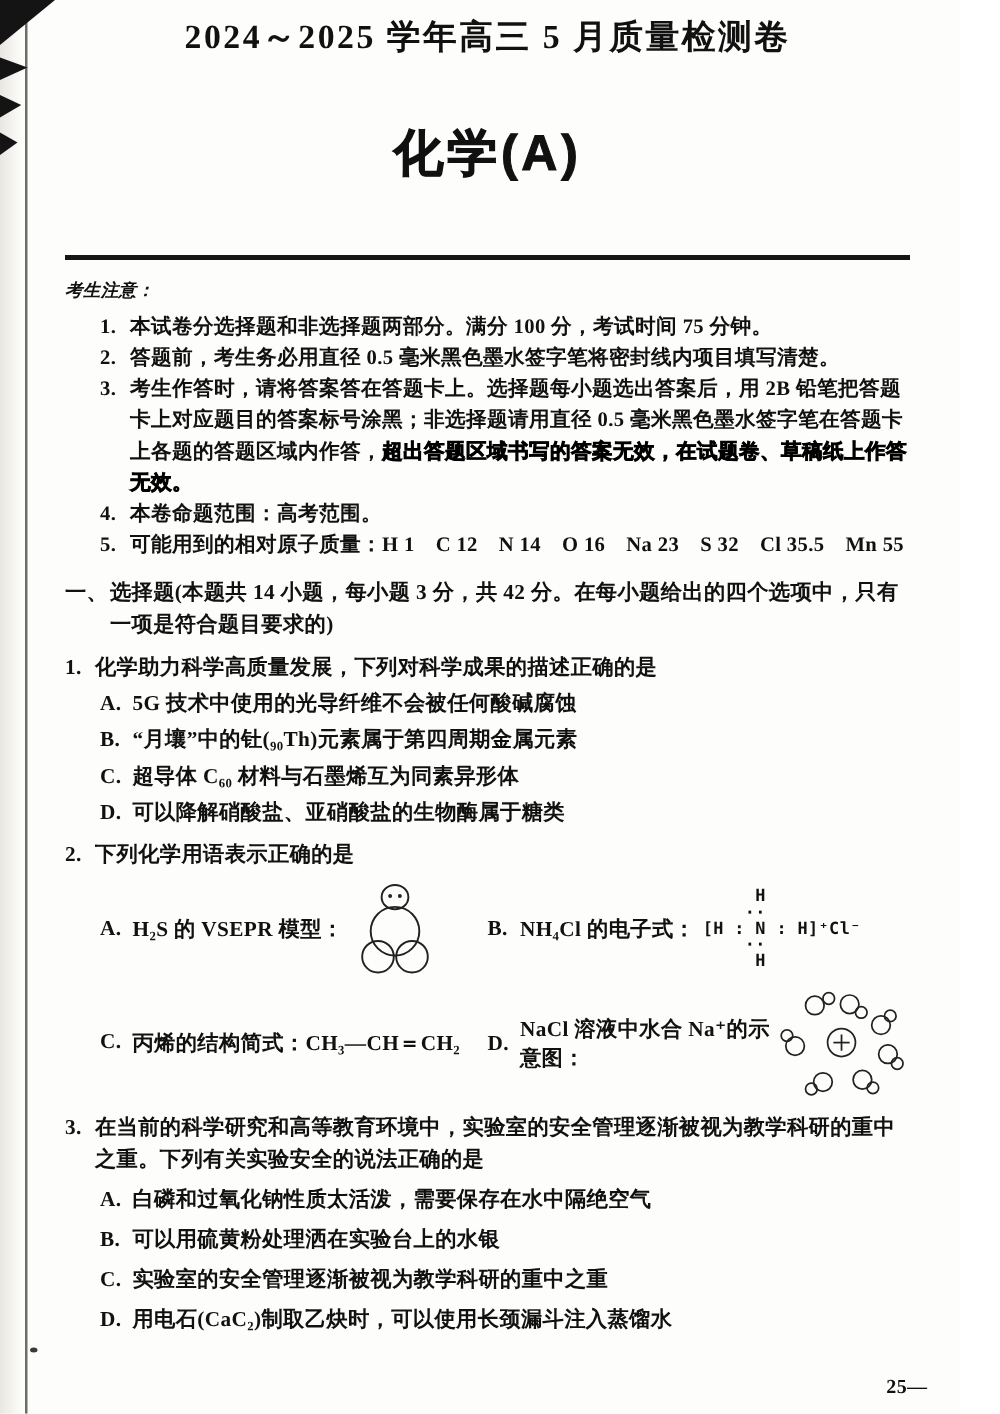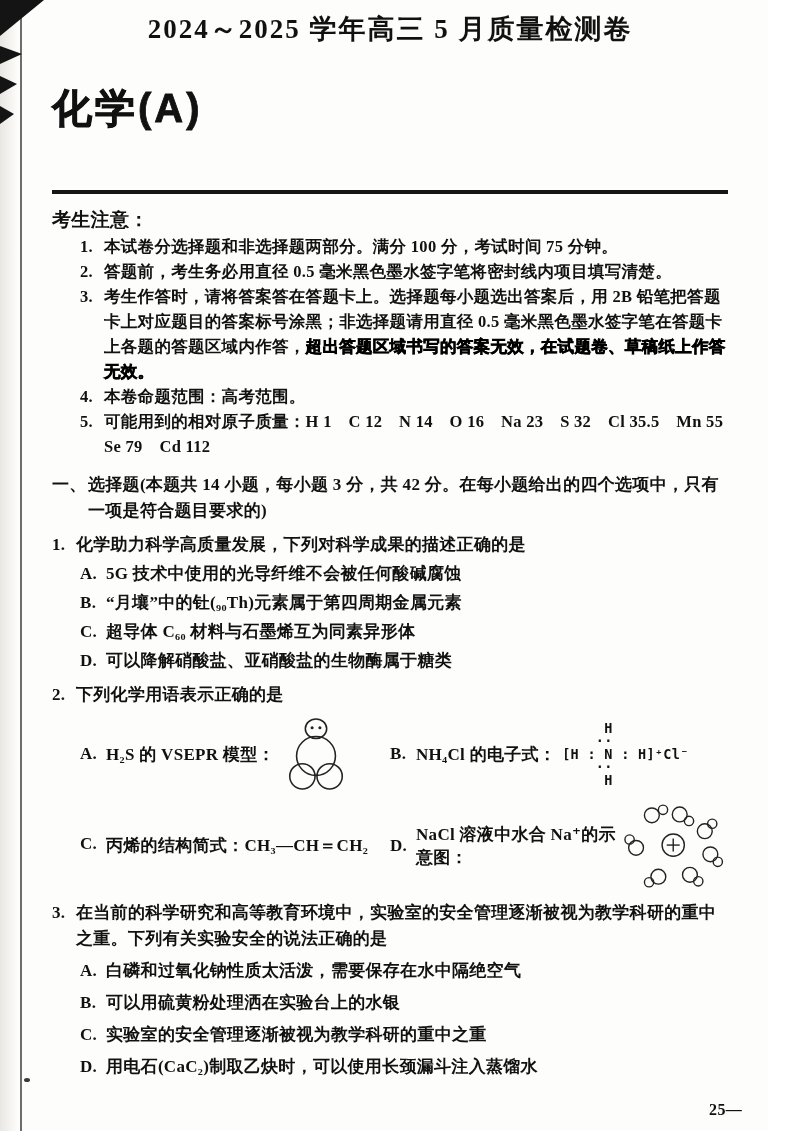--- a/index.html
+++ b/index.html
@@ -10,25 +10,25 @@
     font-weight:700;letter-spacing:.3px;
   }
   .edge-shadow{position:absolute;left:0;top:0;width:18px;height:100%;
     background:linear-gradient(90deg,#e9e7e2,#fdfdfb);}
   .scan-line{position:absolute;left:20px;top:0;width:2px;height:100%;background:#57524c;opacity:.85;}
   .bind-marks{position:absolute;left:0;top:0;}
   .corner-dot{position:absolute;left:24px;top:1078px;width:6px;height:4px;background:#3a3a3a;border-radius:50%;}
   .paper{padding:12px 40px 0 52px;}
 
   .exam-title{text-align:center;font-size:27px;letter-spacing:2px;line-height:35px;}
-  .subject-title{font-size:40px;margin-top:34px;letter-spacing:3px;
+  .subject-title{text-align:center;font-size:40px;margin-top:48px;letter-spacing:3px;
     font-family:"Liberation Sans","DejaVu Sans",sans-serif;-webkit-text-stroke:.8px #111;}
   .rule{height:4px;background:#161616;margin-top:54px;}
 
-  .notice-head{font-size:19px;margin-top:12px;line-height:28px;}
+  .notice-head{font-size:14px;margin-top:12px;line-height:28px;font-style:italic;}
   .notice-item{display:flex;font-size:16.5px;line-height:25px;margin-left:28px;}
   .n-num{width:24px;flex:none;}
   .n-txt{flex:1;}
   .heavy{-webkit-text-stroke:.6px #000;}
 
   .section-head{display:flex;font-size:17px;line-height:26px;margin-top:13px;}
   .s-num{flex:none;width:36px;}
   .s-txt{flex:1;}
 
   .q-stem{display:flex;font-size:17px;line-height:26px;margin-top:8px;}
@@ -90,21 +90,20 @@
       <div class="n-txt"><span>考生作答时，请将答案答在答题卡上。选择题每小题选出答案后，用 2B 铅笔把答题卡上对应题目的答案标号涂黑；非选择题请用直径 0.5 毫米黑色墨水签字笔在答题卡上各题的答题区域内作答，</span><span class="heavy">超出答题区域书写的答案无效，在试题卷、草稿纸上作答无效。</span></div>
     </div>
     <div class="notice-item">
       <span class="n-num">4.</span>
       <div class="n-txt"><span>本卷命题范围：高考范围。</span></div>
     </div>
     <div class="notice-item">
       <span class="n-num">5.</span>
       <div class="n-txt">
         <span>可能用到的相对原子质量：H 1　C 12　N 14　O 16　Na 23　S 32　Cl 35.5　Mn 55</span>
-        <div>Se 79　Cd 112</div>
       </div>
     </div>
 
     <div class="section-head">
       <span class="s-num">一、</span>
       <div class="s-txt">选择题(本题共 14 小题，每小题 3 分，共 42 分。在每小题给出的四个选项中，只有一项是符合题目要求的)</div>
     </div>
 
     <div class="q1">
       <div class="q-stem">

